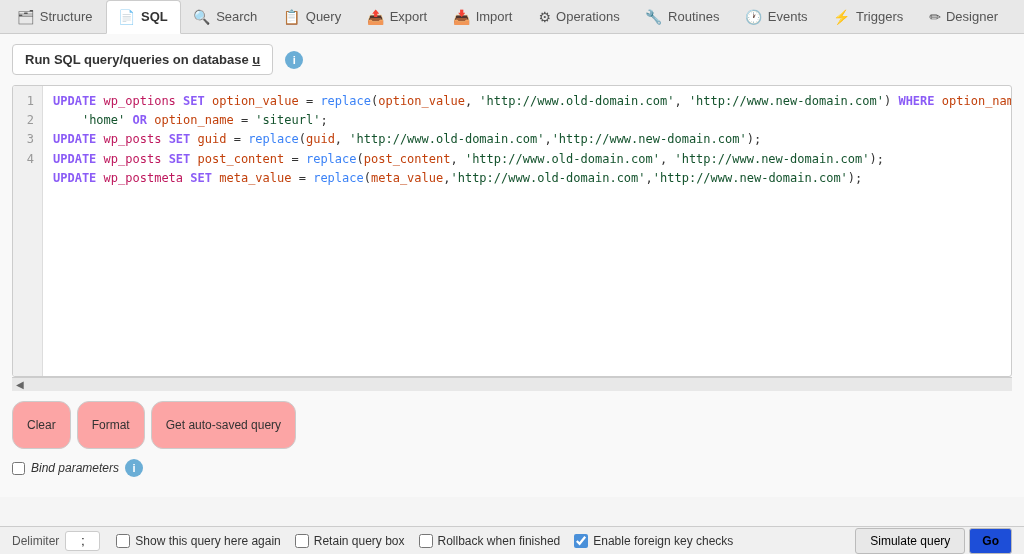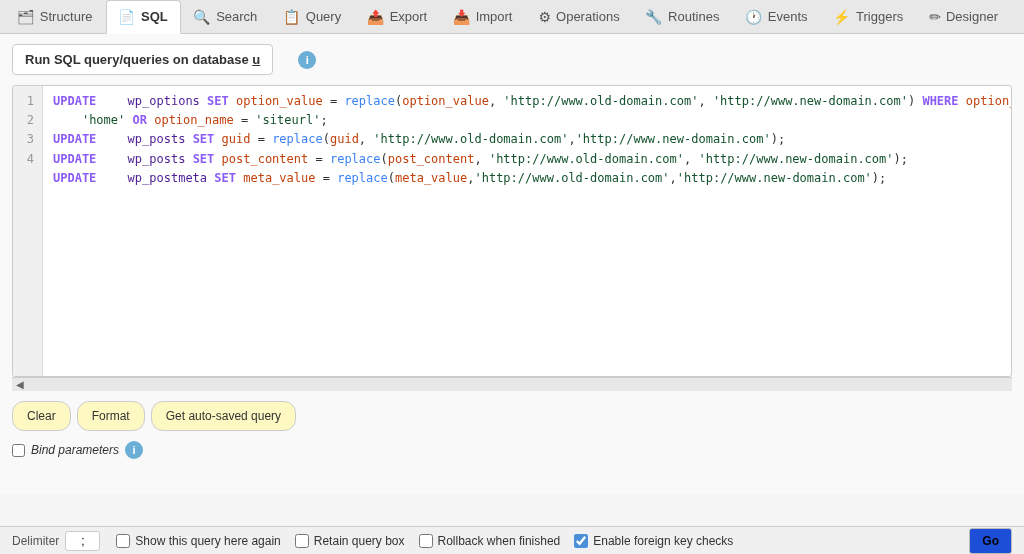--- a/index.html
+++ b/index.html
@@ -49,21 +49,21 @@
     .main-content {
       background: #f9f9f9;
       padding: 10px 12px;
       min-height: 460px;
     }
 
     
     .query-header {
       display: flex;
       align-items: center;
-      gap: 25px;
+      gap: 12px;
       margin-bottom: 10px;
     }
     .query-title {
       background: #fff;
       border: 1px solid #ccc;
       border-radius: 4px;
       padding: 7px 12px;
       font-size: 13px;
       color: #333;
     }
@@ -111,21 +111,21 @@
       font-size: 12px;
       line-height: 1.6;
       overflow: auto;
       white-space: pre;
       outline: none;
       min-height: 290px;
     }
 
     
     .kw { color: #8b5cf6; font-weight: bold; }
-    .tbl { color: #4c1d95; margin-left: 24px; }
+    .tbl { color: #be185d; }
     .fn-name { color: #3b82f6; text-align: right; }
     .str { color: #14532d; }
     .col { color: #c2410c; }
 
     
     .scroll-left {
       height: 14px;
       background: #e8e8e8;
       border-top: 1px solid #ccc;
       display: flex;
@@ -139,24 +139,24 @@
 
     
     .button-bar {
       display: flex;
       align-items: center;
       gap: 6px;
       margin-top: 10px;
       margin-bottom: 10px;
     }
     .btn {
-      padding: 7px 14px;
+      padding: 16px 14px;
       border: 1px solid #ccc;
       border-radius: 12px;
-      background: #fef9c3;
+      background: #fca5a5;
       cursor: pointer;
       font-size: 12px;
       color: #333;
     }
 
     
     .bind-params {
       display: flex;
       align-items: center;
       gap: 6px;
@@ -352,15 +352,16 @@
       <input type="checkbox" style="">
       <span>Rollback when finished</span>
     </label>
     <label class="footer-checkbox-label">
       <input type="checkbox" checked="" style="accent-color: rgb(74, 144, 217);">
       <span>Enable foreign key checks</span>
     </label>
   </div>
 
   <div class="footer-actions">
+    <button class="btn-simulate">Simulate query</button>
     <button class="btn-go">Go</button>
   </div>
 </div>
 
 </body></html>

